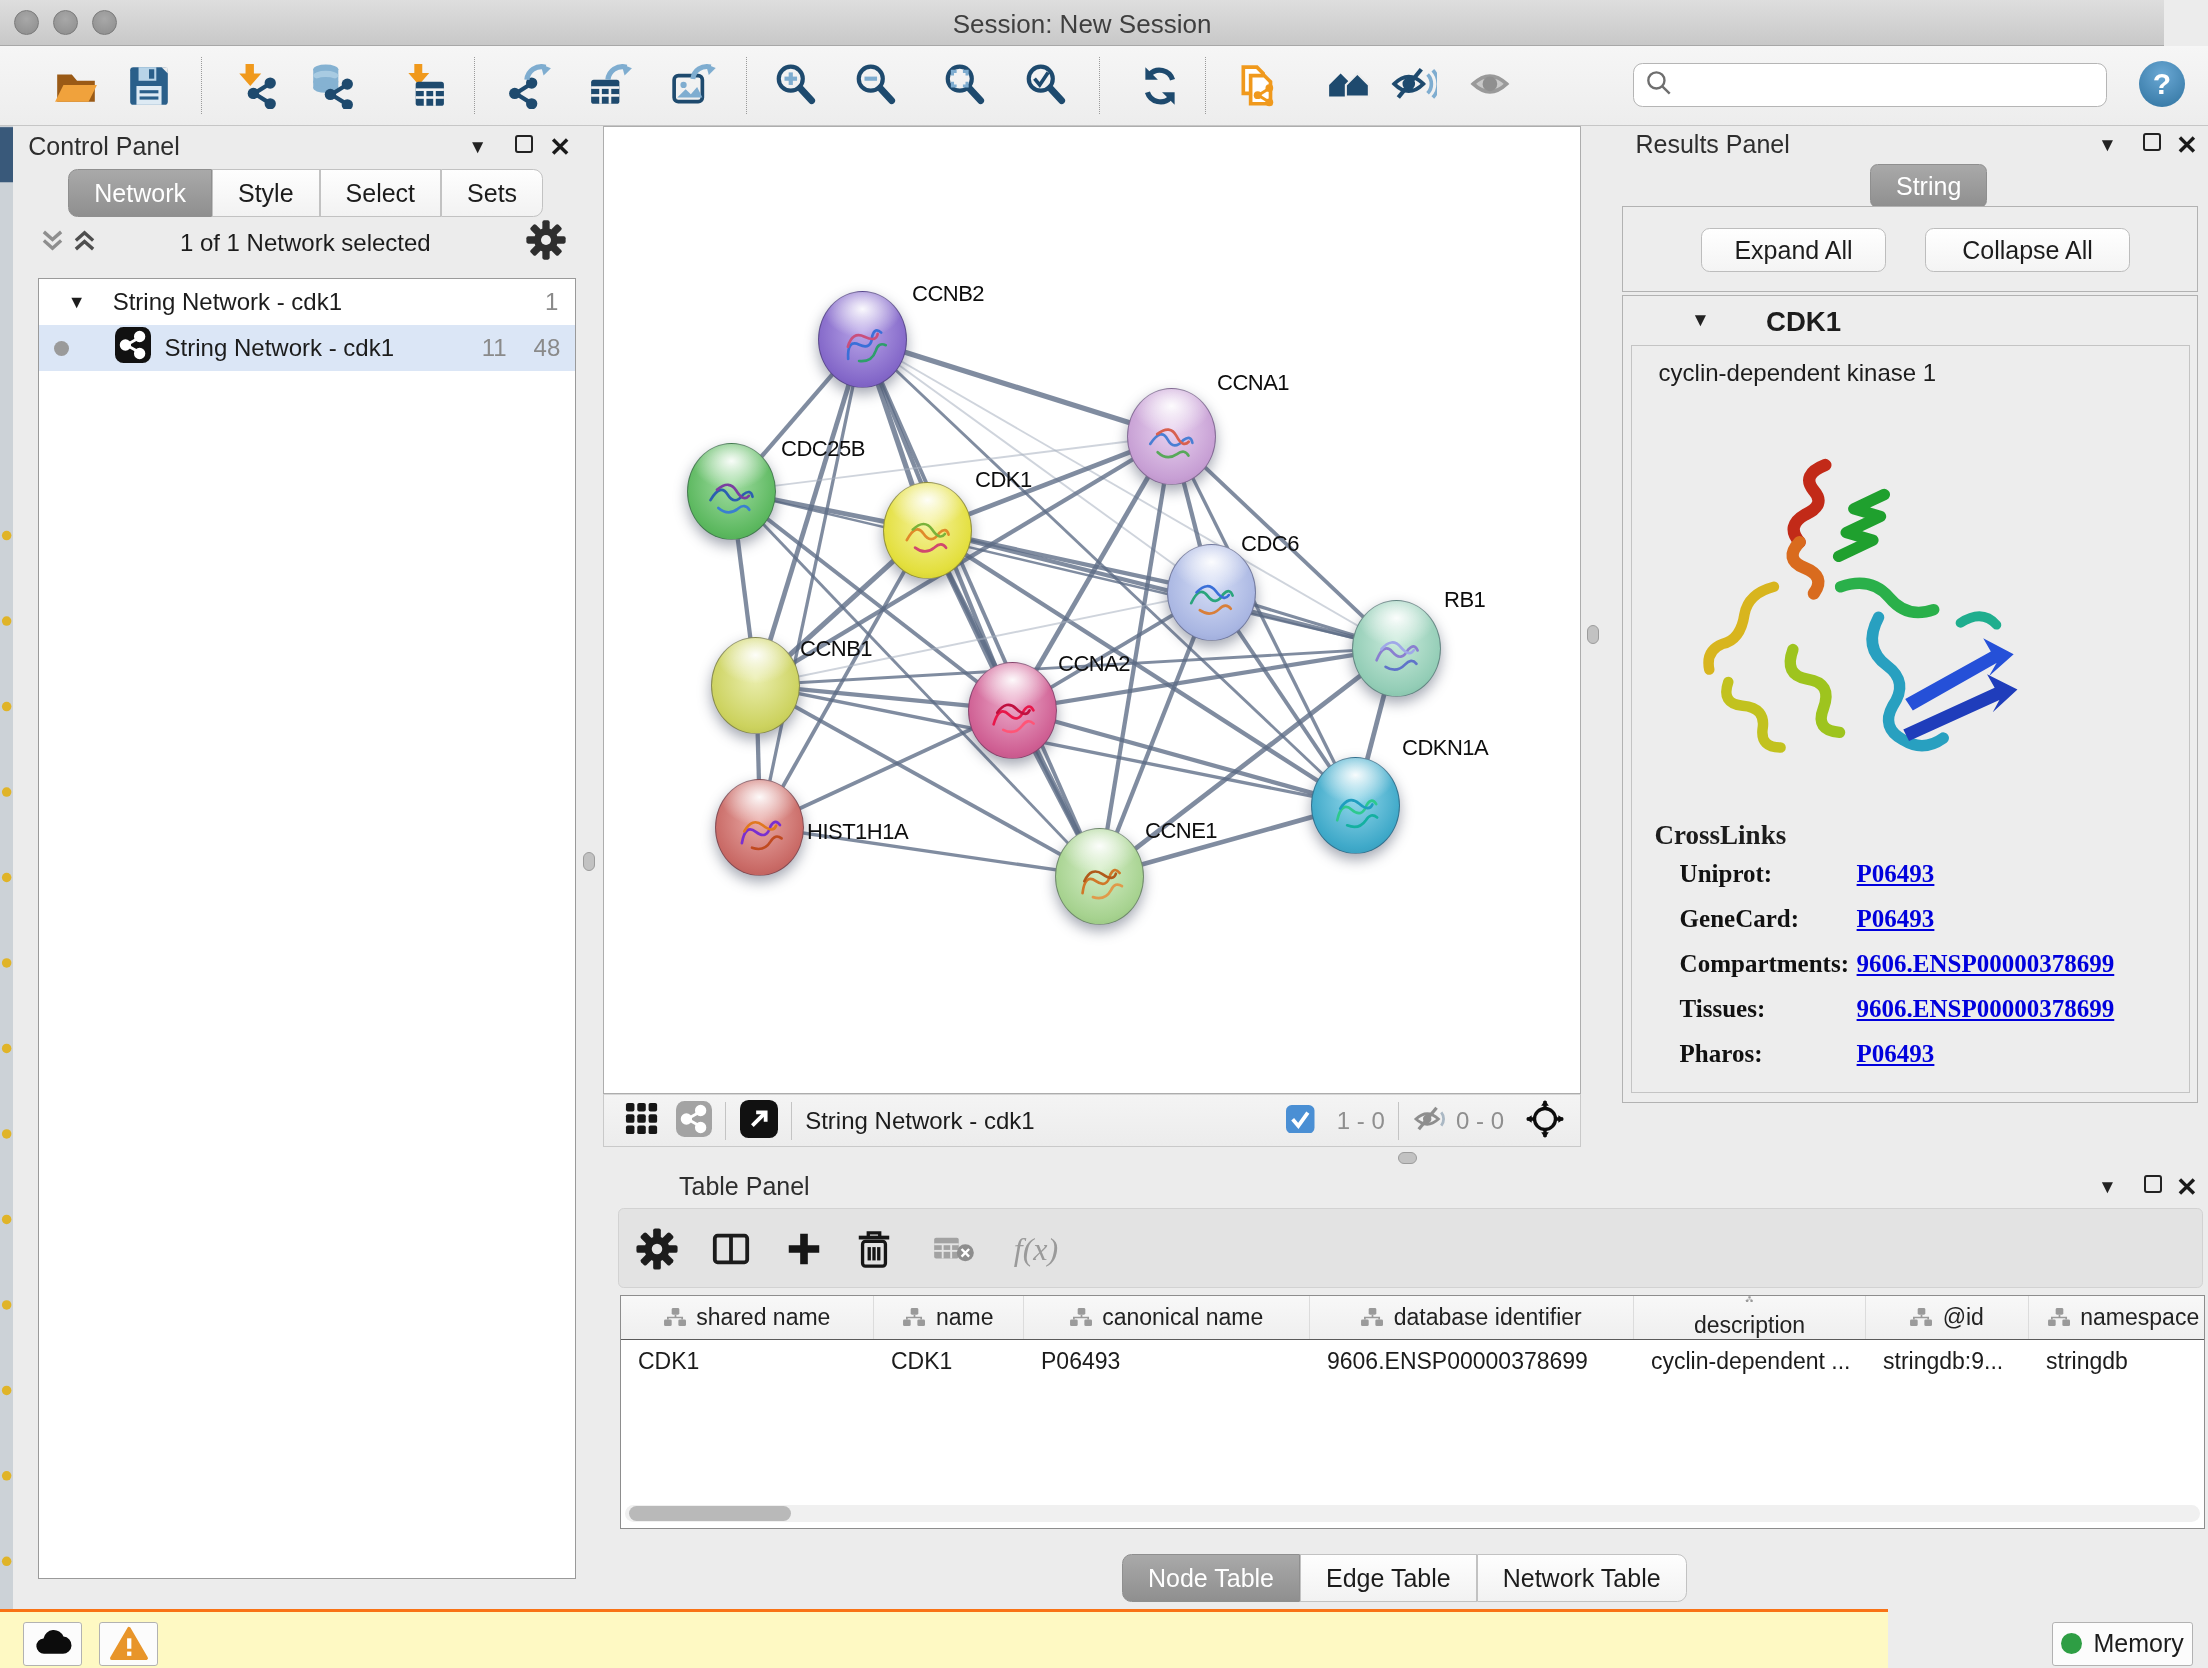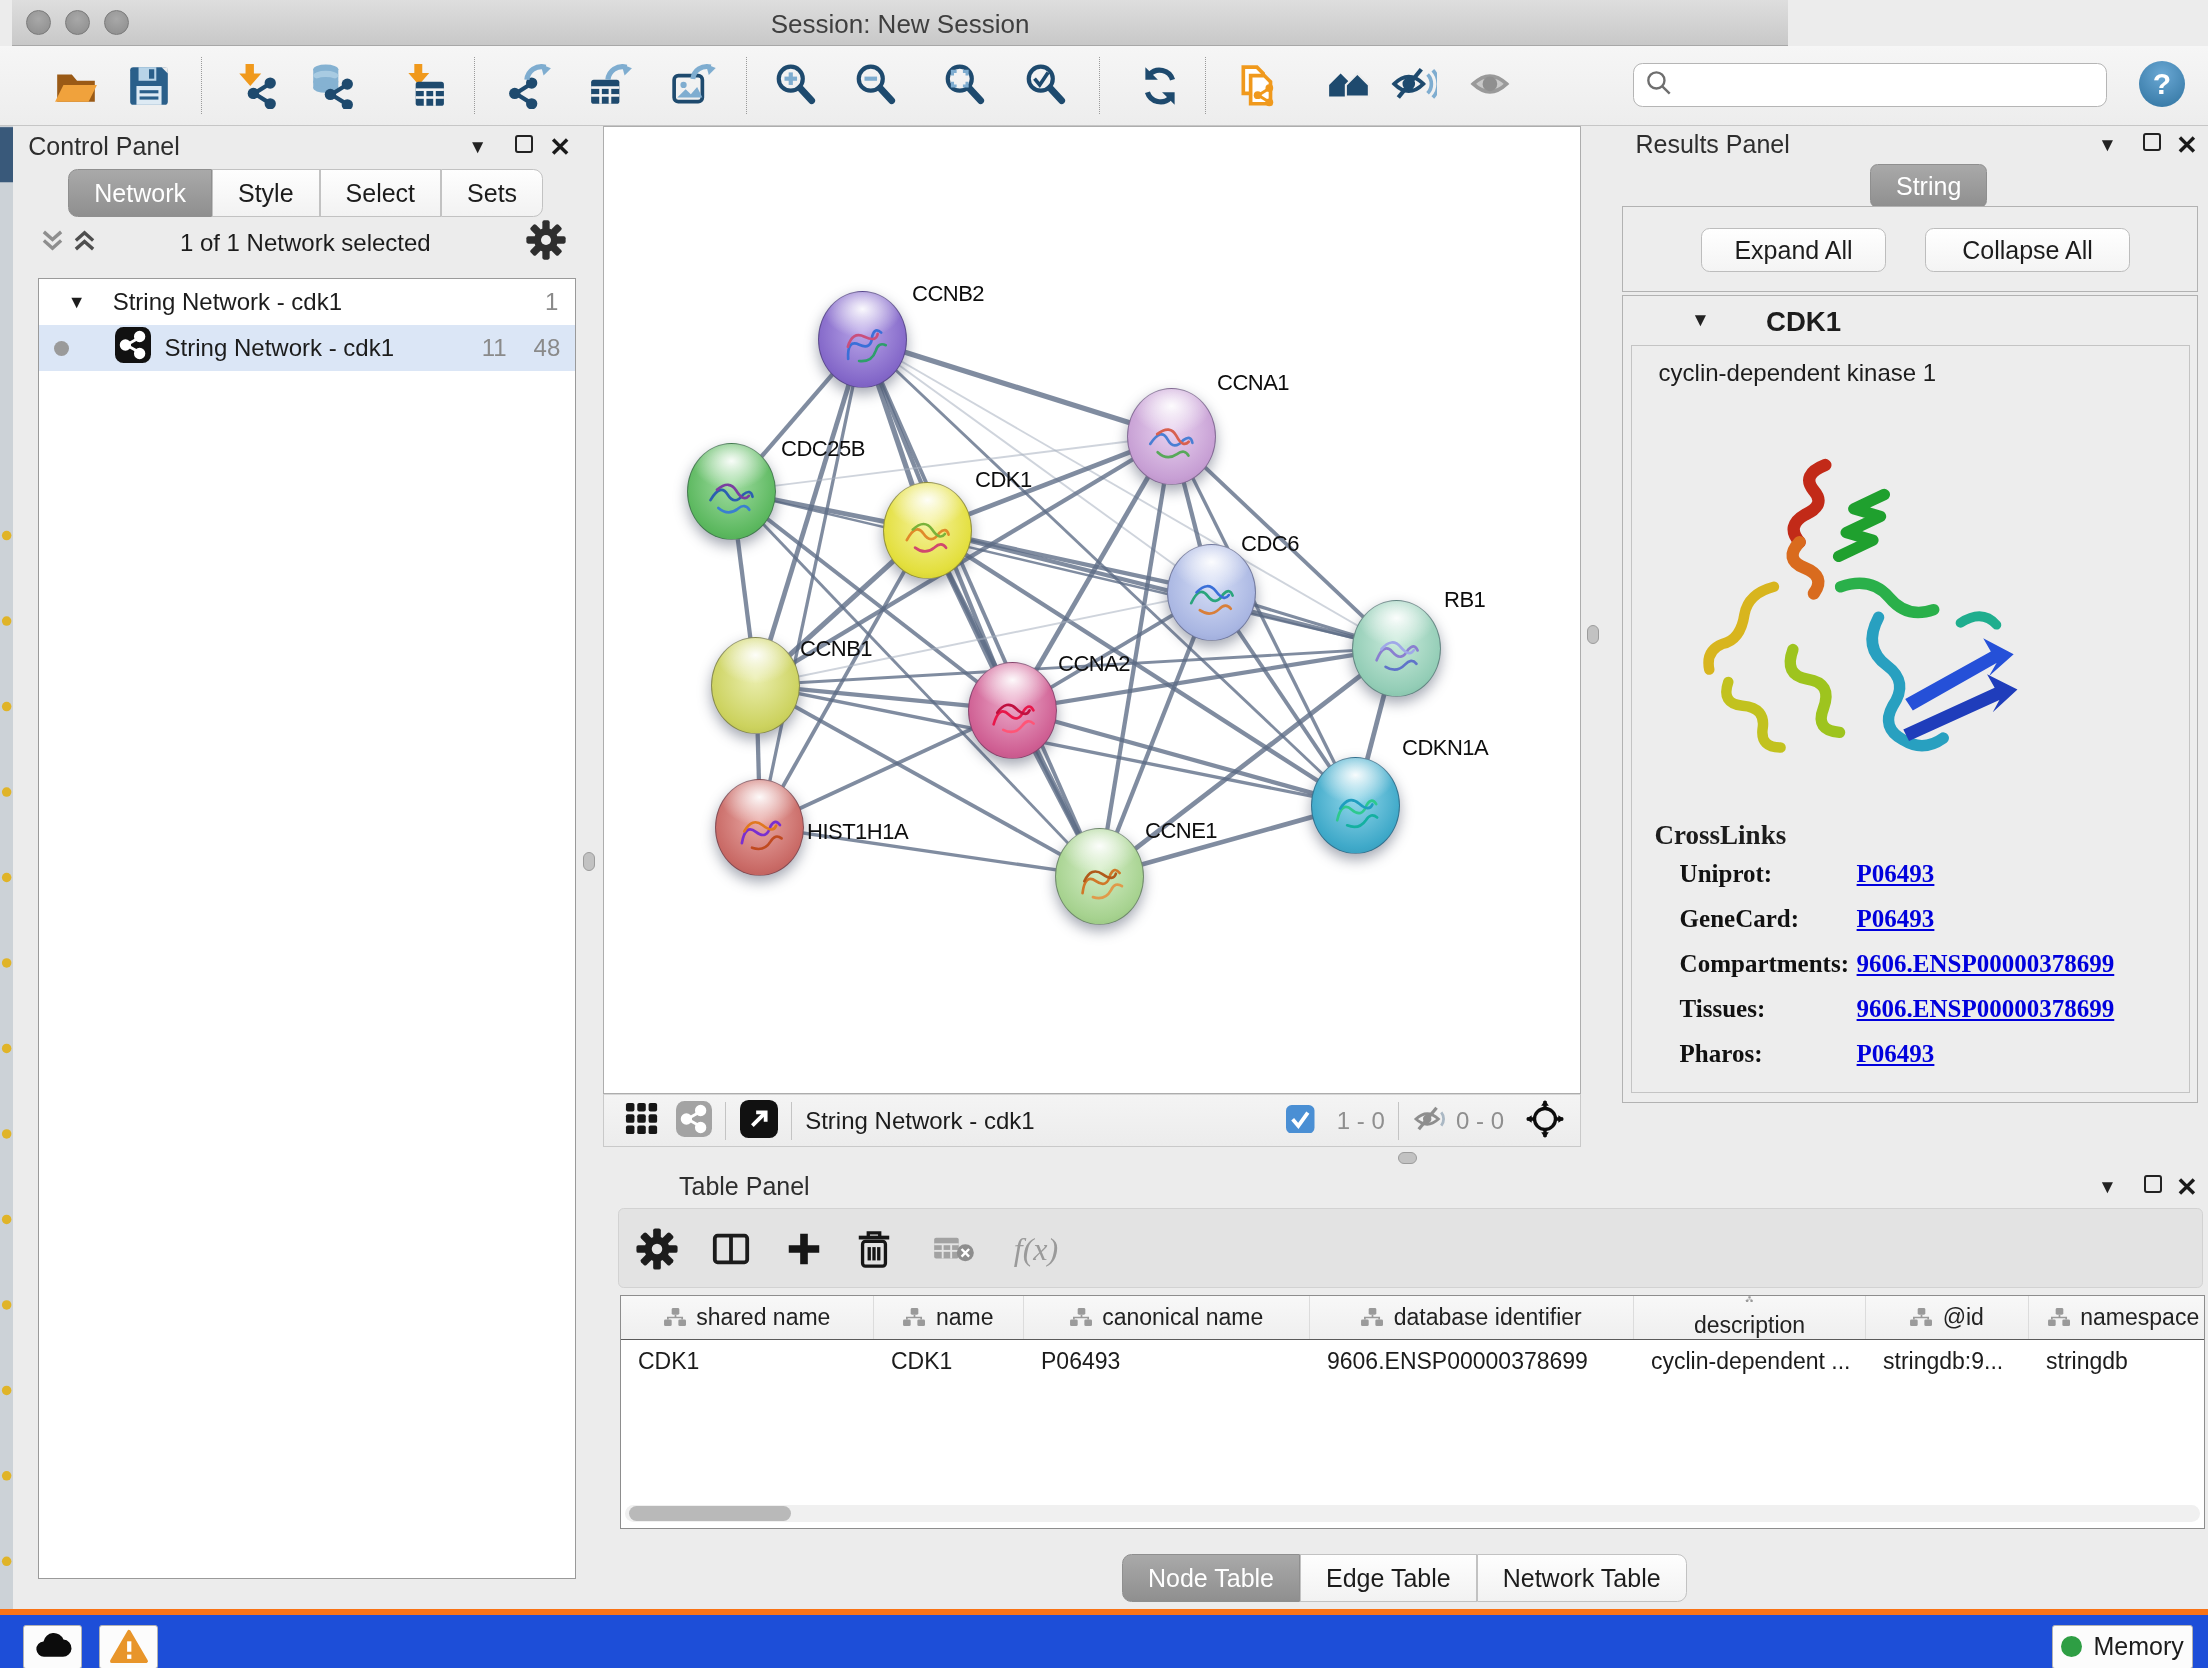--- a/index.html
+++ b/index.html
@@ -1,21 +1,21 @@
 <!DOCTYPE html>
 <html style="font-size:15px"><head>
 <meta charset="utf-8">
 <style>
   html,body{margin:0;padding:0;background:#d8d8d8;}
   *{box-sizing:border-box;}
   #stage{position:relative;width:2208px;height:1668px;background:#ececec;
          font-family:"Liberation Sans",sans-serif;color:#1c1c1c;overflow:hidden;}
   .abs{position:absolute;}
   
-  #titlebar{left:12px;top:0;width:1776px;height:46px;
+  #titlebar{left:0;top:0;width:2164px;height:46px;
     background:linear-gradient(#dedede,#c8c8c8);border-bottom:1px solid #a8a8a8;}
   .traffic{width:25px;height:25px;border-radius:50%;top:9.5px;
     background:radial-gradient(circle at 50% 35%,#a8a8a8,#8c8c8c);border:1px solid #7a7a7a;}
   #win-title{width:100%;text-align:center;top:8.6px;font-size:26px;color:#3f3f3f;}
   
   #toolbar{left:0;top:46px;width:2208px;height:80px;background:linear-gradient(#f6f6f6,#ededed);
     border-bottom:1px solid #c6c6c6;}
   .tbicon{position:absolute;top:17px;width:46px;height:46px;display:flex;align-items:center;justify-content:center;}
   .tbdiv{position:absolute;top:11.4px;height:57px;border-left:1.9px dotted #9a9a9a;width:0;}
   #searchbox{left:1633px;top:17px;width:474px;height:44px;background:#fff;border:1px solid #b5b5b5;
@@ -67,21 +67,21 @@
   #node-table{left:17px;top:127px;width:1585px;height:234px;background:#fff;border:1.9px solid #8d8d8d;overflow:hidden;}
   #nt-header{display:flex;height:44px;background:linear-gradient(#f8f8f8,#efefef);border-bottom:1.9px solid #5a5a5a;}
   .th{display:flex;align-items:center;justify-content:center;gap:9.5px;font-size:23px;color:#222;
     border-right:1px solid #dcdcdc;overflow:hidden;white-space:nowrap;flex:0 0 auto;}
   #nt-row{display:flex;height:42px;align-items:center;}
   .td{font-size:23px;padding-left:17px;overflow:hidden;white-space:nowrap;flex:0 0 auto;}
   #hscroll{position:absolute;left:3.8px;bottom:5.7px;width:1575px;height:17px;background:#f0f0f0;border-radius:8.6px;}
   #hthumb{position:absolute;left:3.8px;top:1px;width:162px;height:15px;background:#b9b9b9;border-radius:7.6px;}
   .fx{font-family:"Liberation Serif",serif;font-style:italic;font-size:32px;color:#9a9a9a;}
   
-  #statusbar{left:0;top:1609px;width:2208px;height:59px;background:#1d4ed8;border-top:6px solid #f97316;}
+  #statusbar{left:0;top:1609px;width:1888px;height:59px;background:#fef9c3;border-top:3px solid #f97316;}
   .sb-btn{position:absolute;top:9.5px;height:44px;border:1px solid #b2b2b2;background:#fcfcfc;border-radius:2.9px;
     display:flex;align-items:center;justify-content:center;}
 </style>
 </head>
 <body>
 
 <div id="stage">
 
   <div id="titlebar" class="abs">
     <div class="traffic abs" style="left:14.3px"></div>

